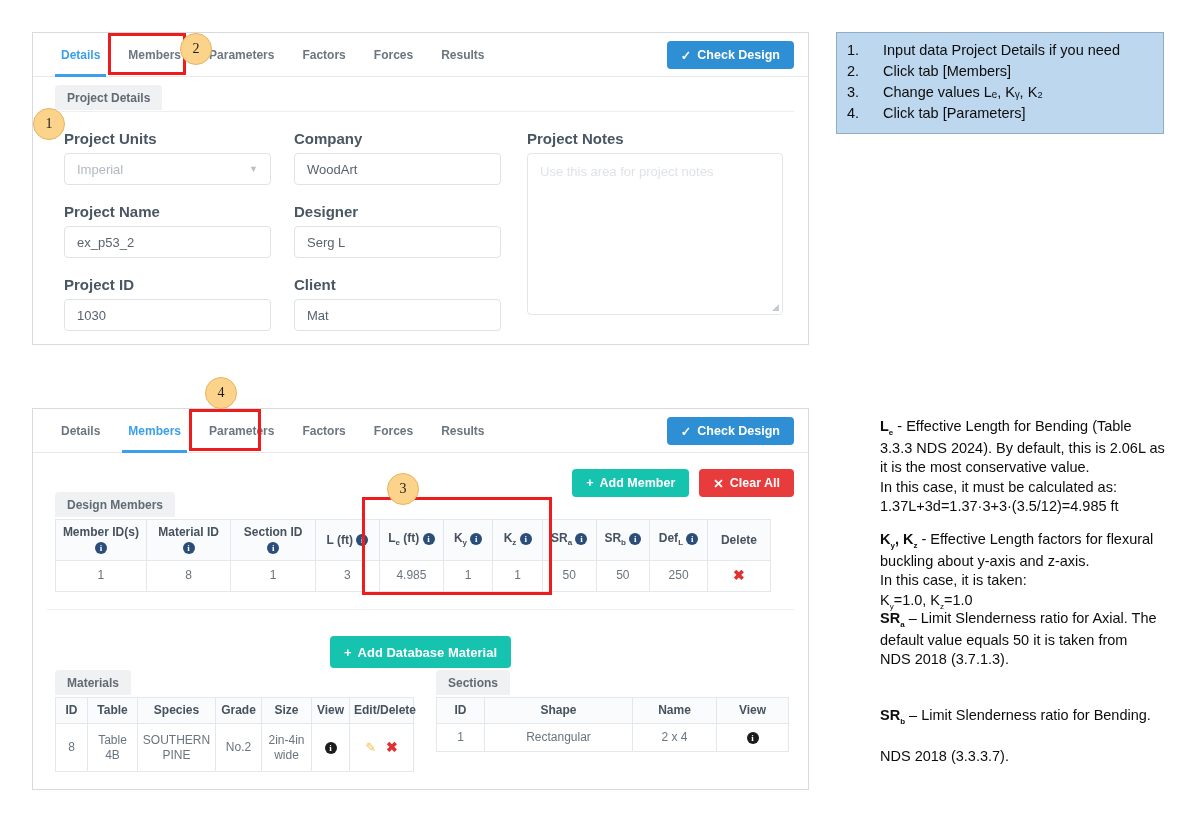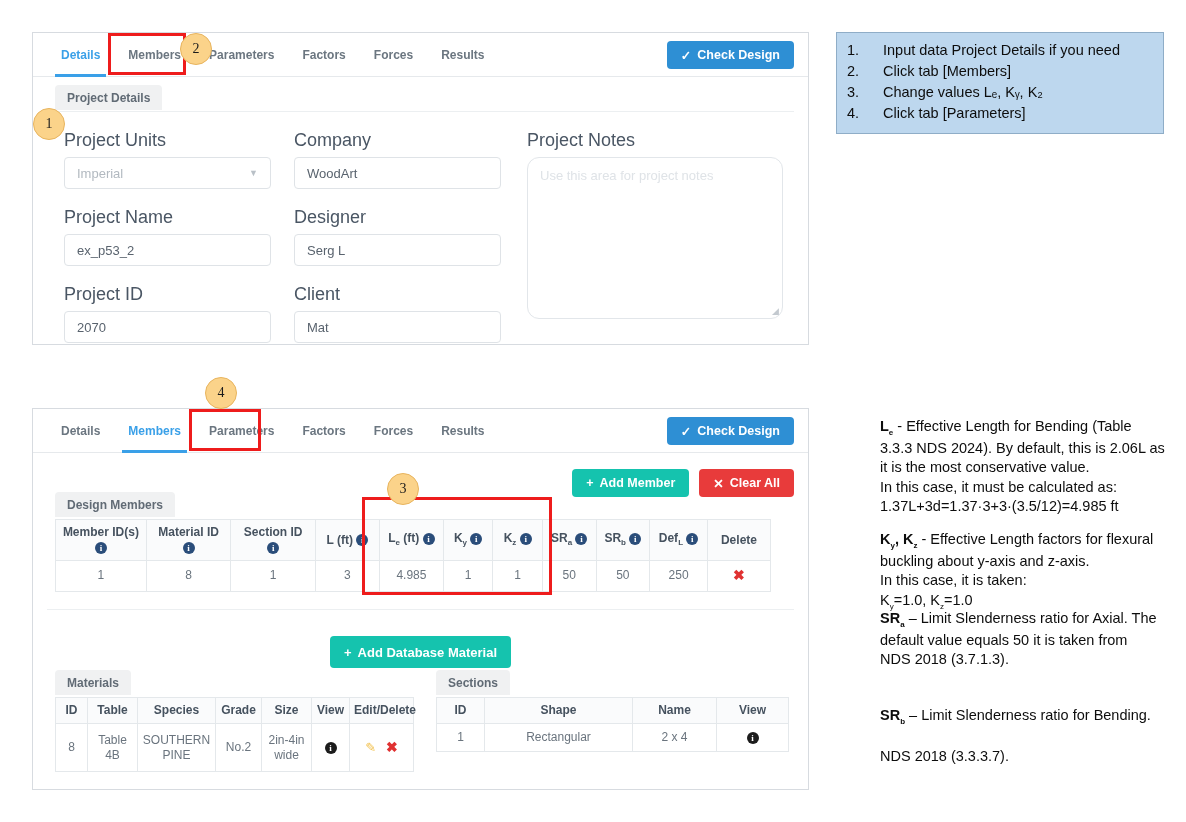--- a/index.html
+++ b/index.html
@@ -70,22 +70,22 @@
     display:inline-block;
     background:#f0f1f2;
     border-top-left-radius:4px;
     border-top-right-radius:4px;
     font-size:12px;
     color:#616b75;
     font-weight:bold;
     padding:6px 12px 5px 12px;
   }
   .field-label {
-    font-size:18px;
-    font-weight:normal;
+    font-size:15px;
+    font-weight:bold;
     color:#4a5664;
     margin-bottom:6px;
   }
   .field-input {
     height:32px;
     border:1px solid #dfe3e7;
     border-radius:4px;
     background:#fff;
     display:flex; align-items:center;
     padding:0 12px;
@@ -94,21 +94,21 @@
     text-align:center;
   }
   .field-input.disabled { color:#b2b9c0; background:#fff; }
   .chev {
     margin-left:auto;
     color:#b9c0c7;
     font-size:9px;
   }
   .notes-box {
     border:1px solid #e2e6ea;
-    border-radius:12px;
+    border-radius:4px;
     background:#fff;
     font-size:13px;
     color:#dfe3e7;
     padding:10px 12px;
     position:relative;
   }
   .resize-grip {
     position:absolute; right:3px; bottom:2px;
     font-size:9px; color:#c3c9cf;
     line-height:1;
@@ -245,21 +245,21 @@
         <span class="chev">▼</span>
       </div>
 
       <div class="field-label" style="margin-top:18px;">Project Name</div>
       <div class="field-input">
         <span>ex_p53_2</span>
       </div>
 
       <div class="field-label" style="margin-top:18px;">Project ID</div>
       <div class="field-input">
-        <span>2070</span>
+        <span>1030</span>
       </div>
     </div>
 
     <div style="position:absolute; left:239px; top:18px; width:207px;">
       <div class="field-label">Company</div>
       <div class="field-input">
         <span>WoodArt</span>
       </div>
 
       <div class="field-label" style="margin-top:18px;">Designer</div>

